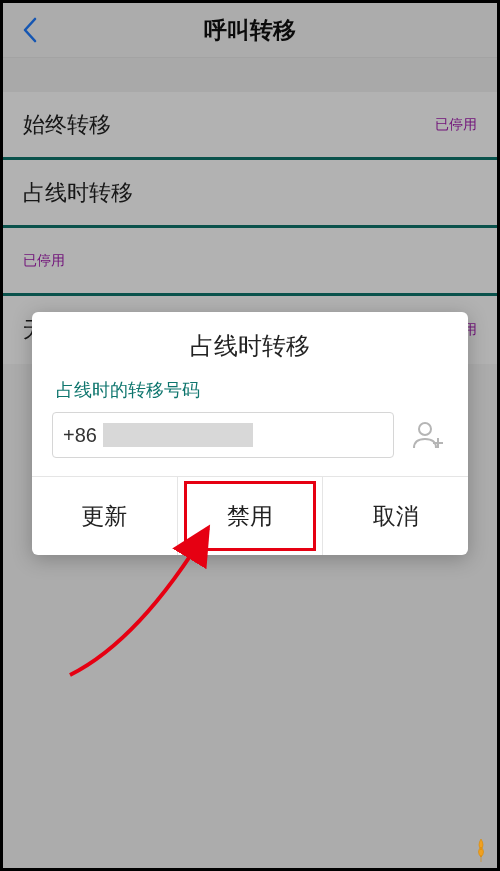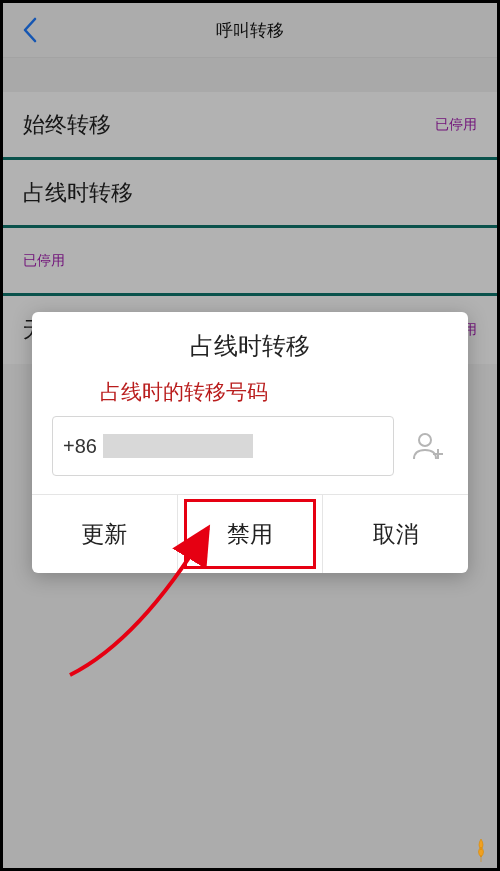--- a/index.html
+++ b/index.html
@@ -37,23 +37,23 @@
       top: 14px;
       width: 26px;
       height: 26px;
       display: flex;
       align-items: center;
       justify-content: center;
     }
     .title {
       flex: 1;
       text-align: center;
-      font-size: 17px;
+      font-size: 23px;
       color: #111;
-      font-weight: 400;
+      font-weight: 700;
     }
     .spacer-top { height: 34px; background: #f2f2f2; }
     .list { background: #fff; }
     .row {
       height: 68px;
       display: flex;
       align-items: center;
       justify-content: space-between;
       padding: 0 20px;
       border-bottom: 3px solid #0f766e;
@@ -91,34 +91,33 @@
       z-index: 60;
       overflow: visible;
     }
     .dlg-title {
       text-align: center;
       font-size: 24px;
       color: #222;
       padding: 18px 0 10px;
     }
     .dlg-sub {
-      font-size: 21px;
-      color: #b91c1c;
+      font-size: 18px;
+      color: #0f766e;
       padding: 6px 24px 10px;
-      margin-left: 44px;
     }
     .dlg-input-row {
       display: flex;
       align-items: center;
       padding: 0 20px 18px;
       gap: 14px;
     }
     .dlg-input {
       flex: 1;
-      height: 60px;
+      height: 46px;
       border: 1px solid #d6d6d6;
       border-radius: 4px;
       display: flex;
       align-items: center;
       padding: 0 10px;
       font-size: 20px;
       color: #333;
       background: #fff;
       overflow: hidden;
     }

